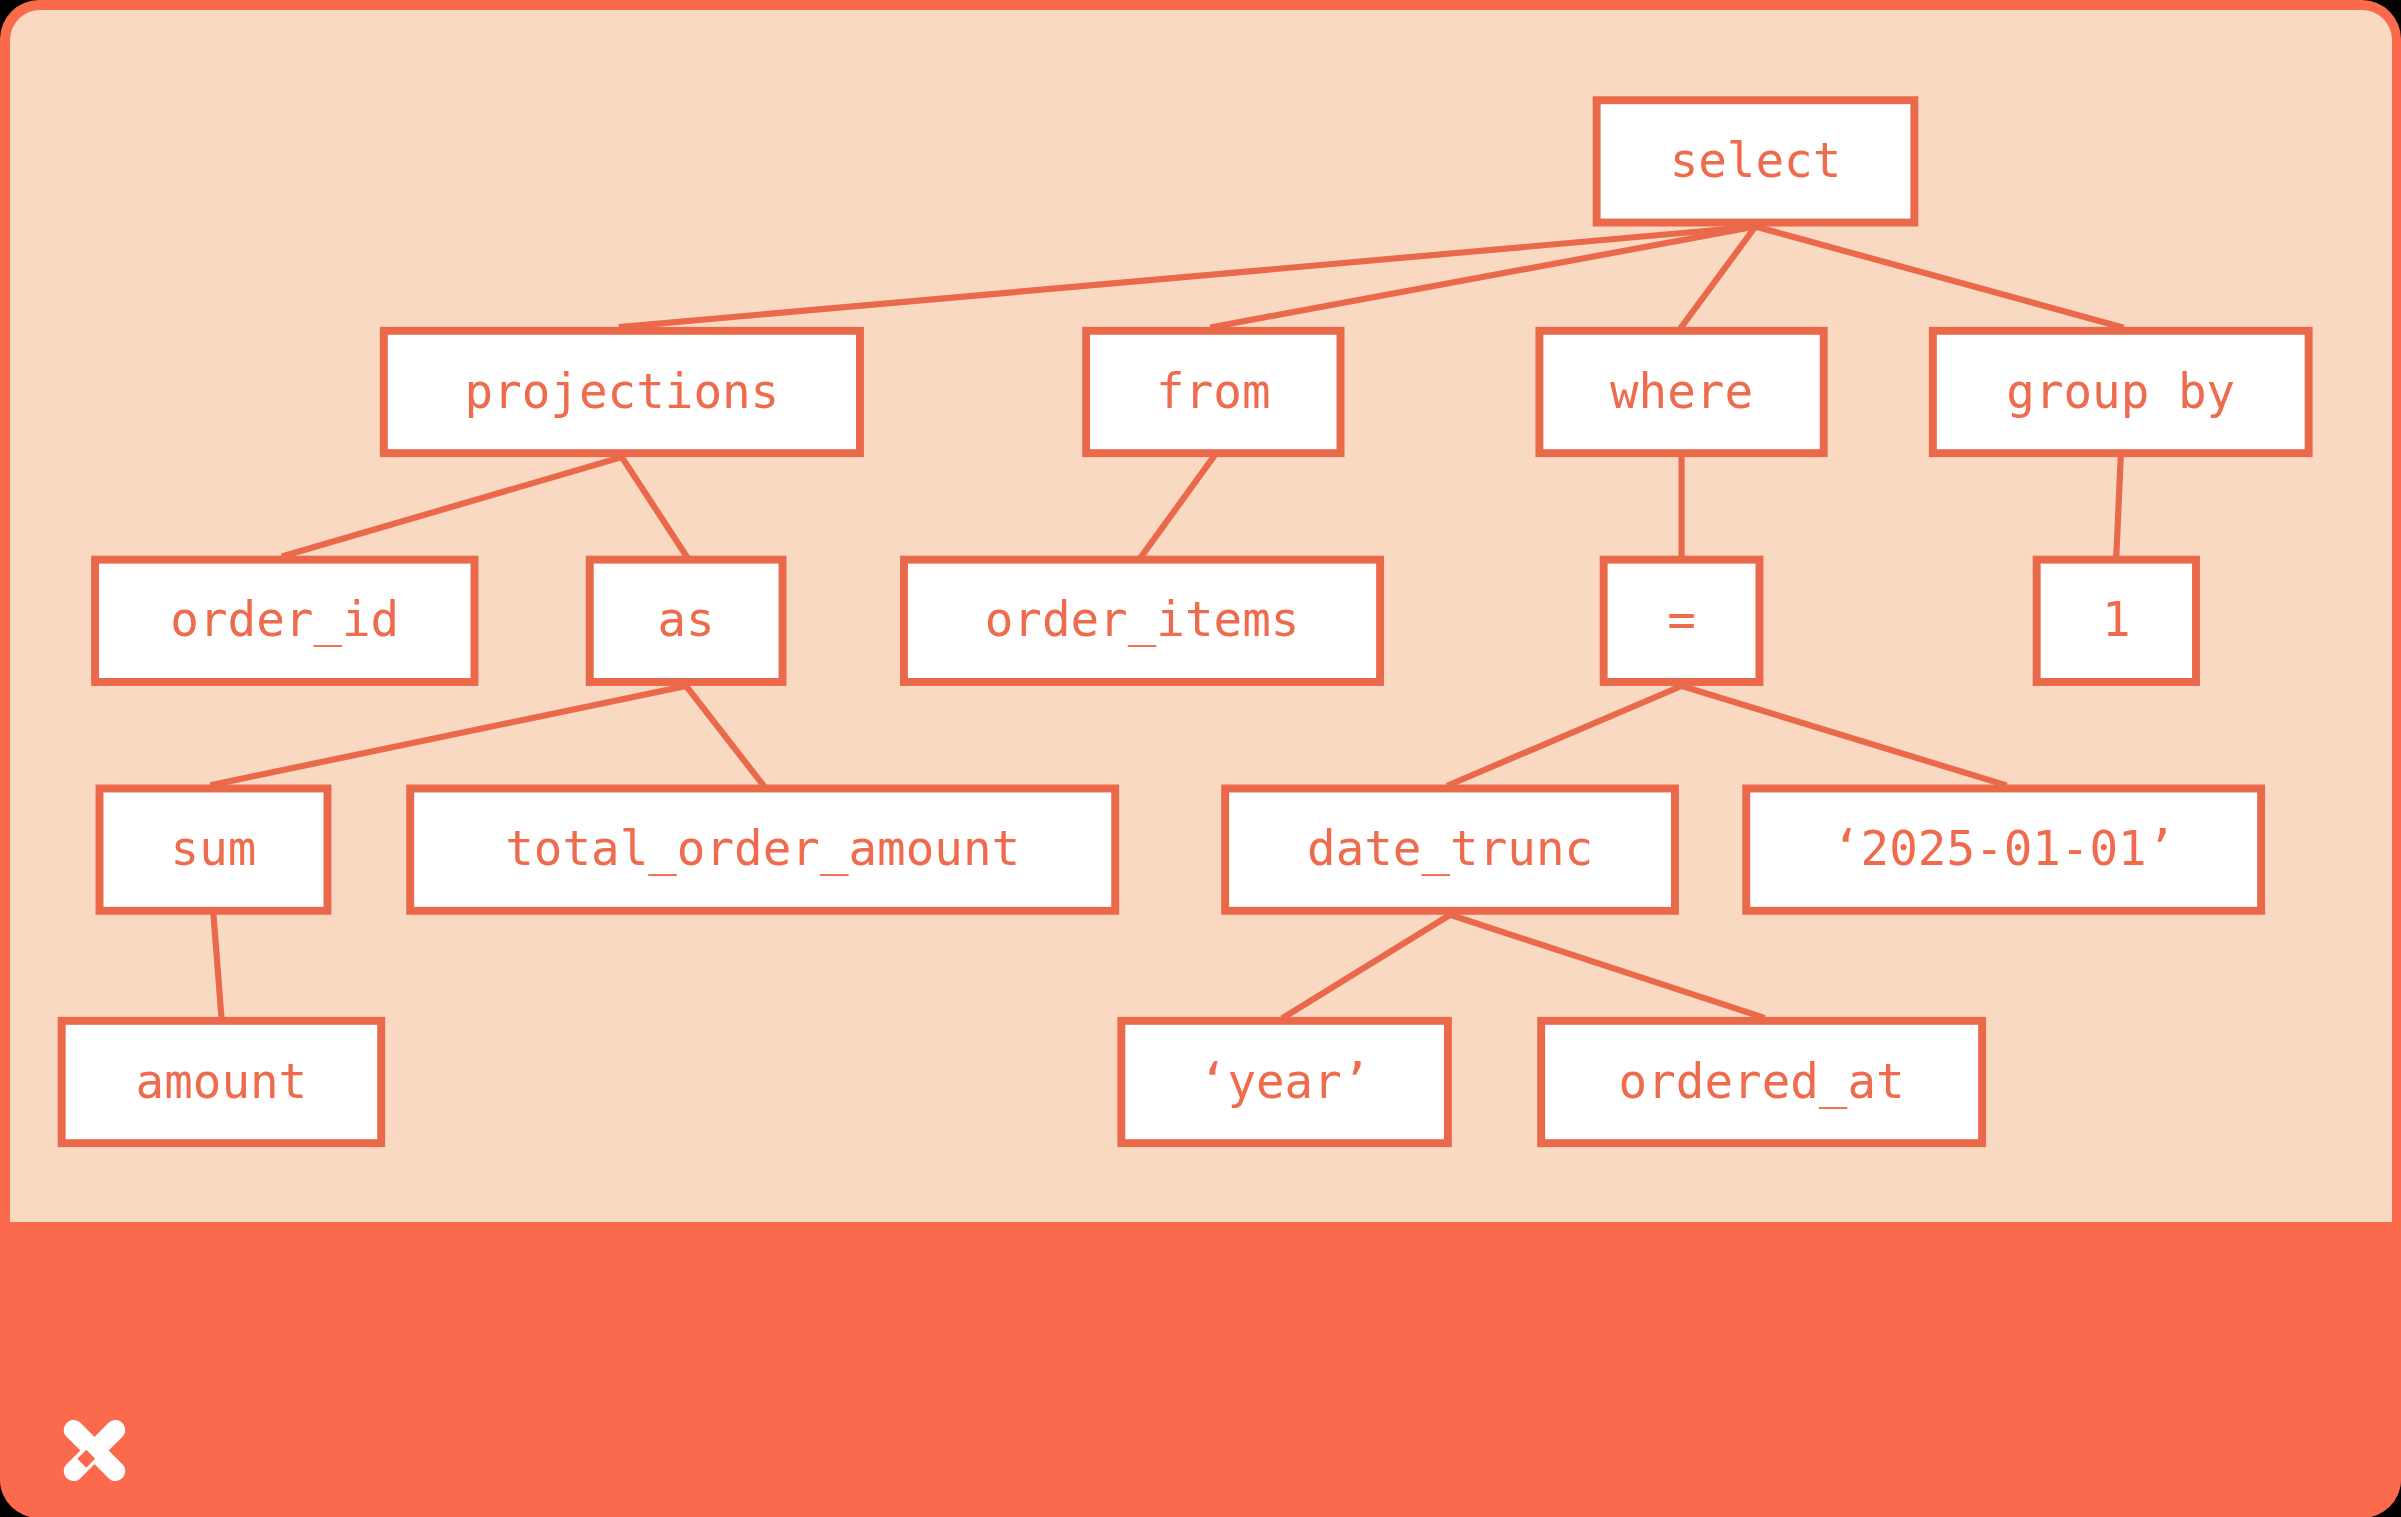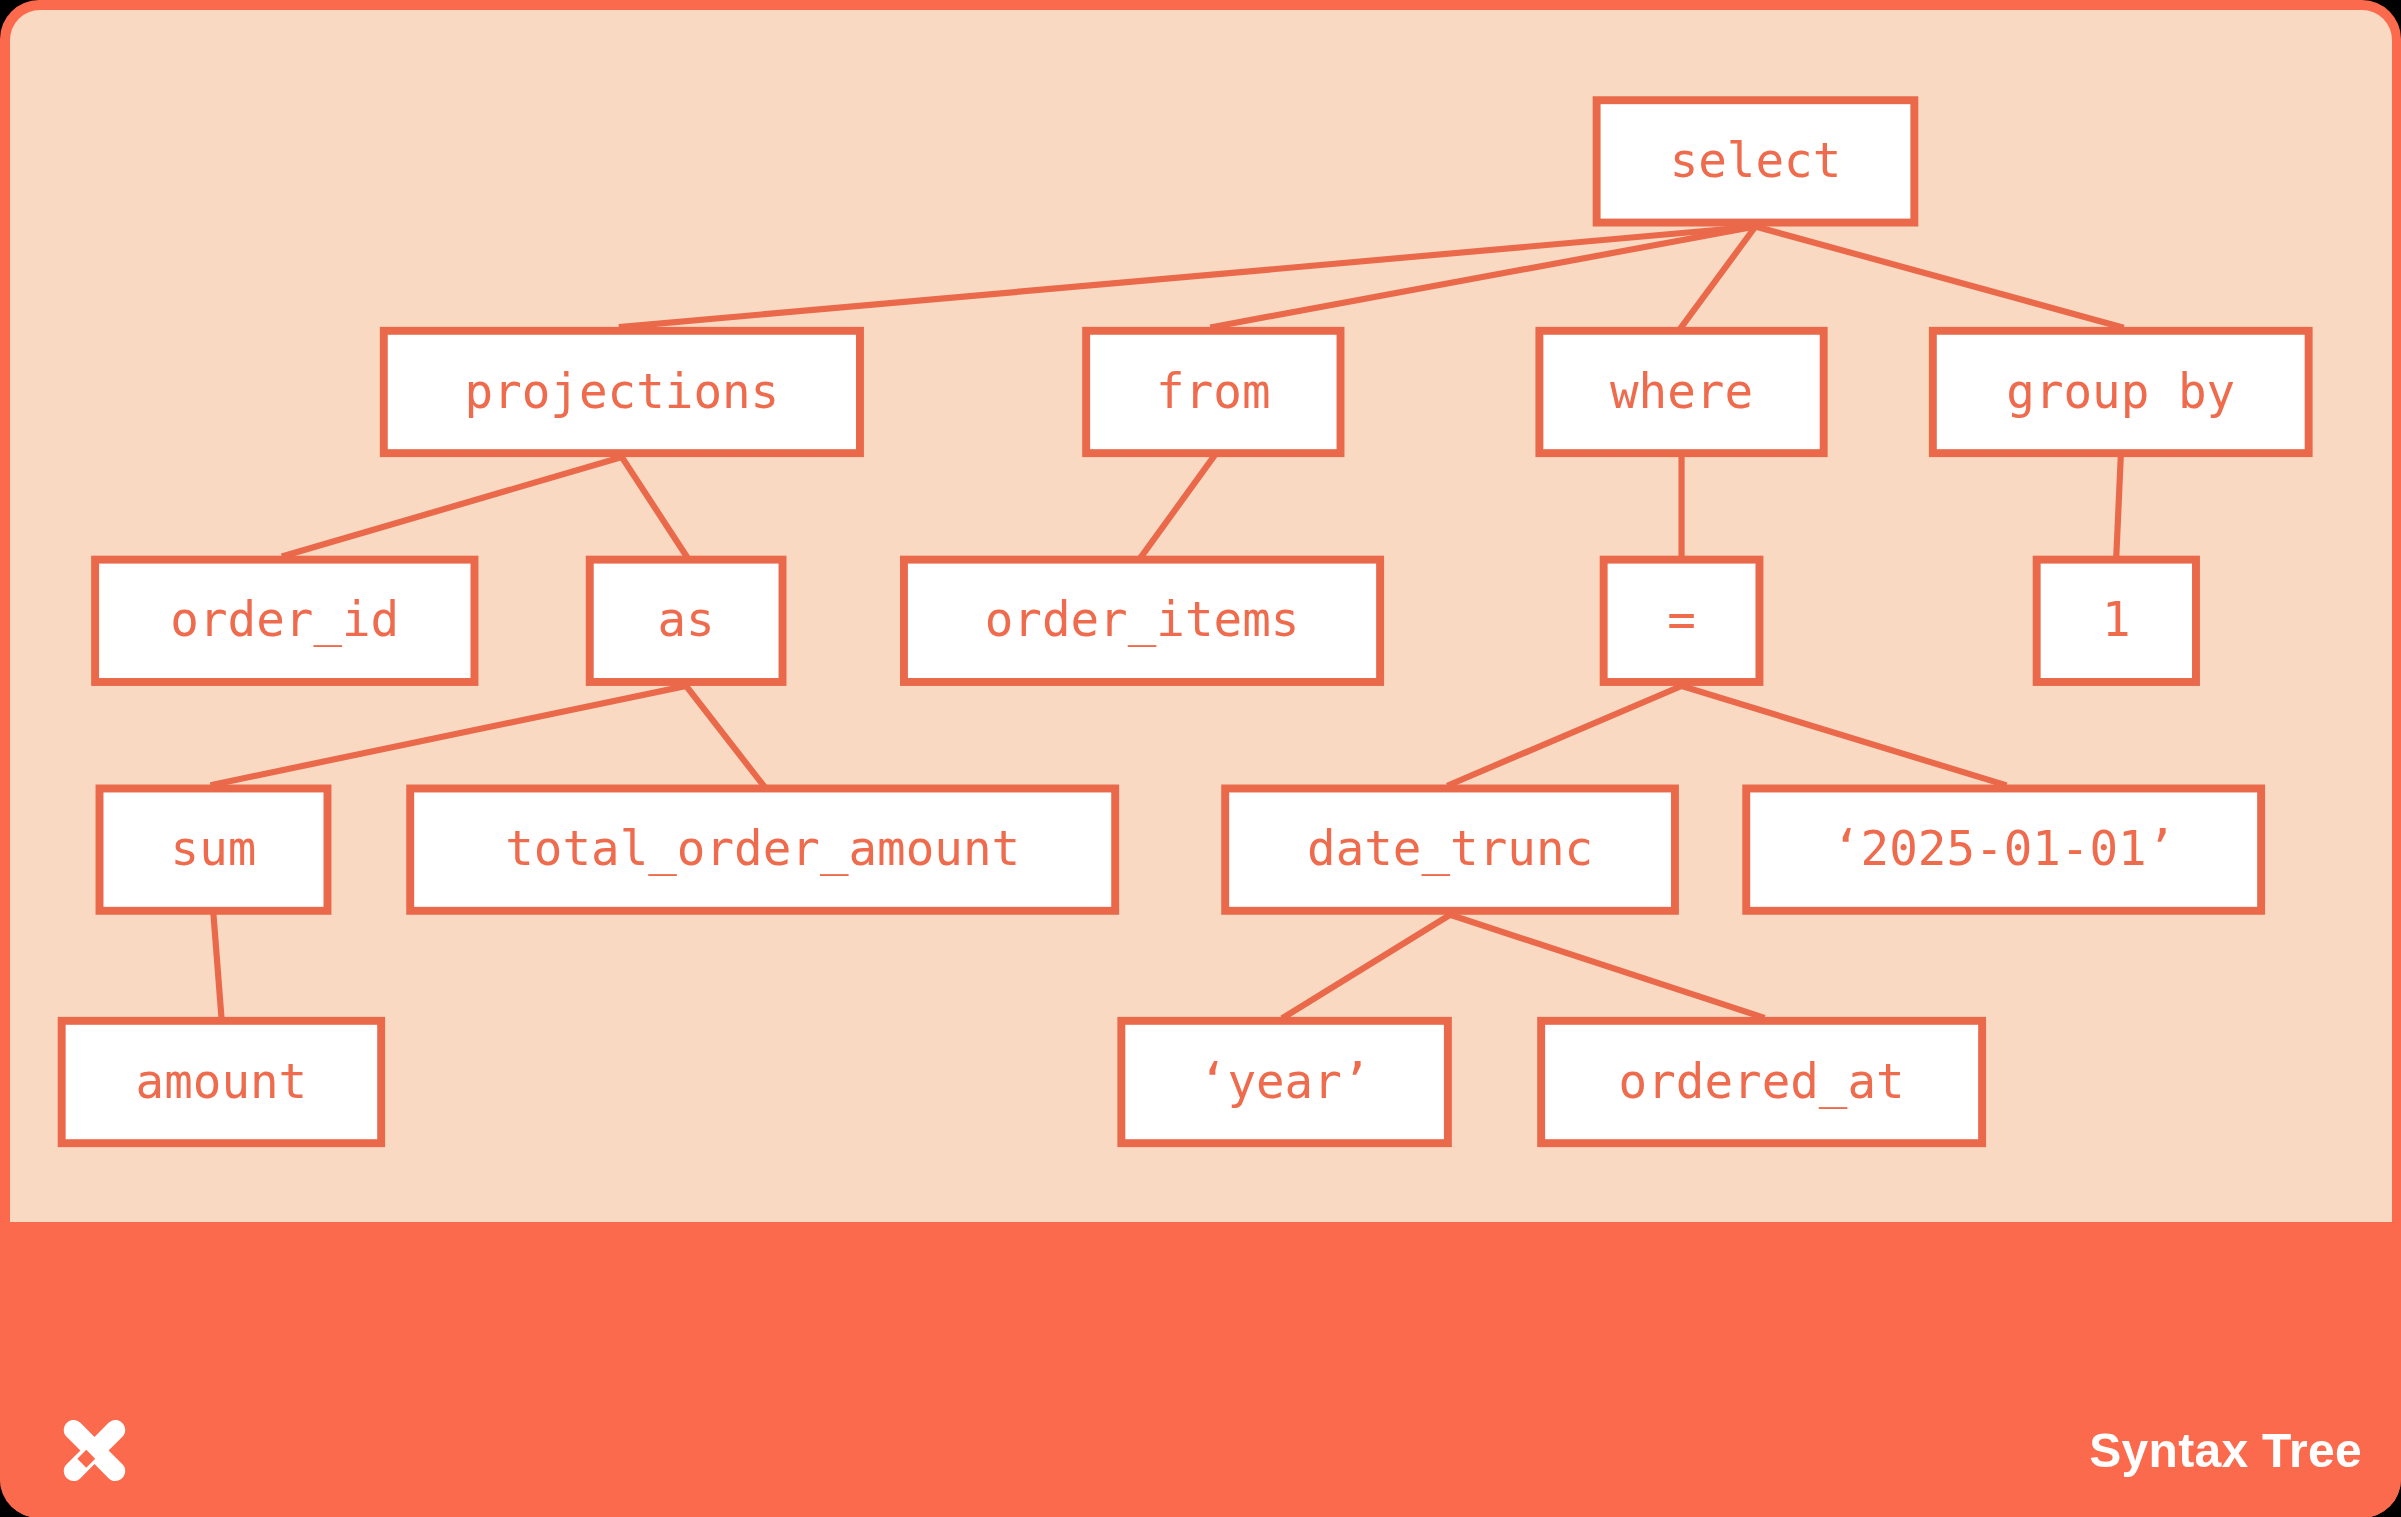--- a/index.html
+++ b/index.html
@@ -196,17 +196,16 @@
   <div id="footer">
     <svg id="brand-logo" viewBox="0 0 100 100">
       <path d="M22.5 8.5 C26.5 5.5 32 6 35.5 9.5 L50 24 L64.5 9.5
                C68 6 73.5 5.5 77.5 8.5 C82.5 12.5 83 19.5 79 23.5
                L64.5 38 L79 52.5 C83 56.5 82.5 63.5 77.5 67.5
                C73.5 70.5 68 70 64.5 66.5 L50 52 L35.5 66.5
                C32 70 26.5 70.5 22.5 67.5 C17.5 63.5 17 56.5 21 52.5
                L35.5 38 L21 23.5 C17 19.5 17.5 12.5 22.5 8.5 Z" fill="#FFFFFF" transform="translate(0,12)"></path>
       <rect x="43.5" y="43.5" width="13" height="13" fill="#FC6A4D" transform="rotate(45 50 50) translate(0,12)"></rect>
     </svg>
-    <div id="footer-title">Syntax Tree</div>
   </div>
 
 </div>
 
 
 </body></html>

